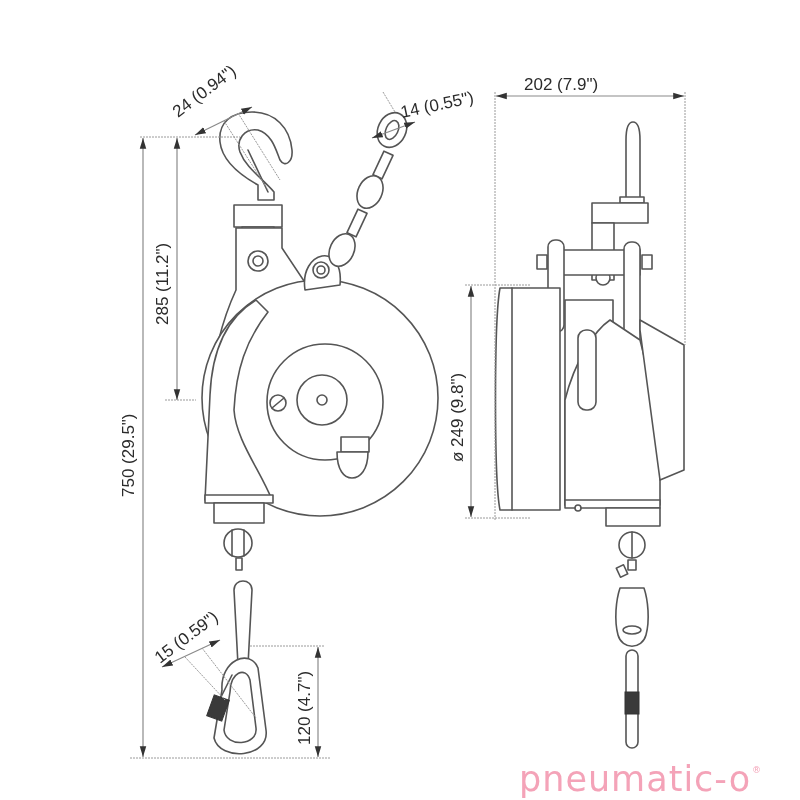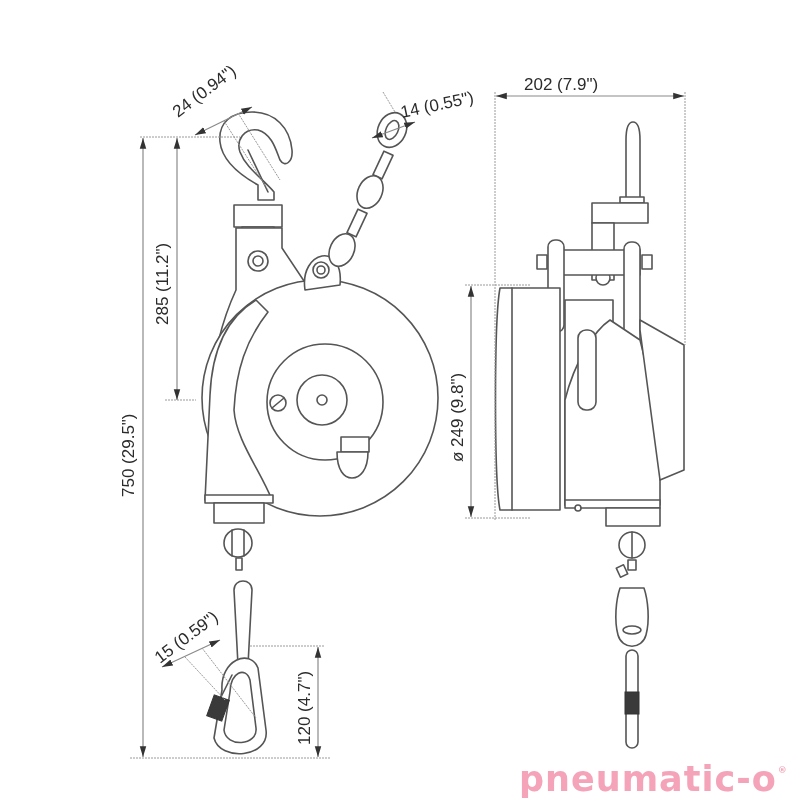--- a/index.html
+++ b/index.html
@@ -6,21 +6,21 @@
   body { width:800px; height:800px; position:relative; overflow:hidden;
          font-family:"Liberation Sans", sans-serif; }
   #drawing { position:absolute; left:0; top:0; width:800px; height:800px; }
   .ln { stroke:#555; stroke-width:1.6; fill:#fff; stroke-linejoin:round; stroke-linecap:round; }
   .ln-n { stroke:#555; stroke-width:1.6; fill:none; stroke-linecap:round; stroke-linejoin:round; }
   .dim { stroke:#8a8a8a; stroke-width:1.2; fill:none; }
   .ext { stroke:#9a9a9a; stroke-width:1; fill:none; stroke-dasharray:2 1; }
   .dimtxt { font-family:"Liberation Sans", sans-serif; font-size:17px; fill:#2b2b2b; }
   .dark { fill:#3a3a3a; stroke:#333; stroke-width:1; }
   .logo { position:absolute; left:519px; top:762px; font-family:"DejaVu Sans", sans-serif;
-          font-weight:bold; font-size:35px; letter-spacing:1px; line-height:1; }
+          font-weight:normal; font-size:35px; letter-spacing:1px; line-height:1; }
   .logo-reg { font-size:9px; vertical-align:top; position:relative; top:4px; margin-left:1px; }
 </style>
 </head>
 <body>
 
 <svg id="drawing" viewBox="0 0 800 800" xmlns="http://www.w3.org/2000/svg">
   <defs>
     <marker id="arr" viewBox="0 0 10 10" refX="10" refY="5" markerWidth="9" markerHeight="9" orient="auto-start-reverse">
       <path d="M0,2 L10,5 L0,8 z" fill="#333"></path>
     </marker>

